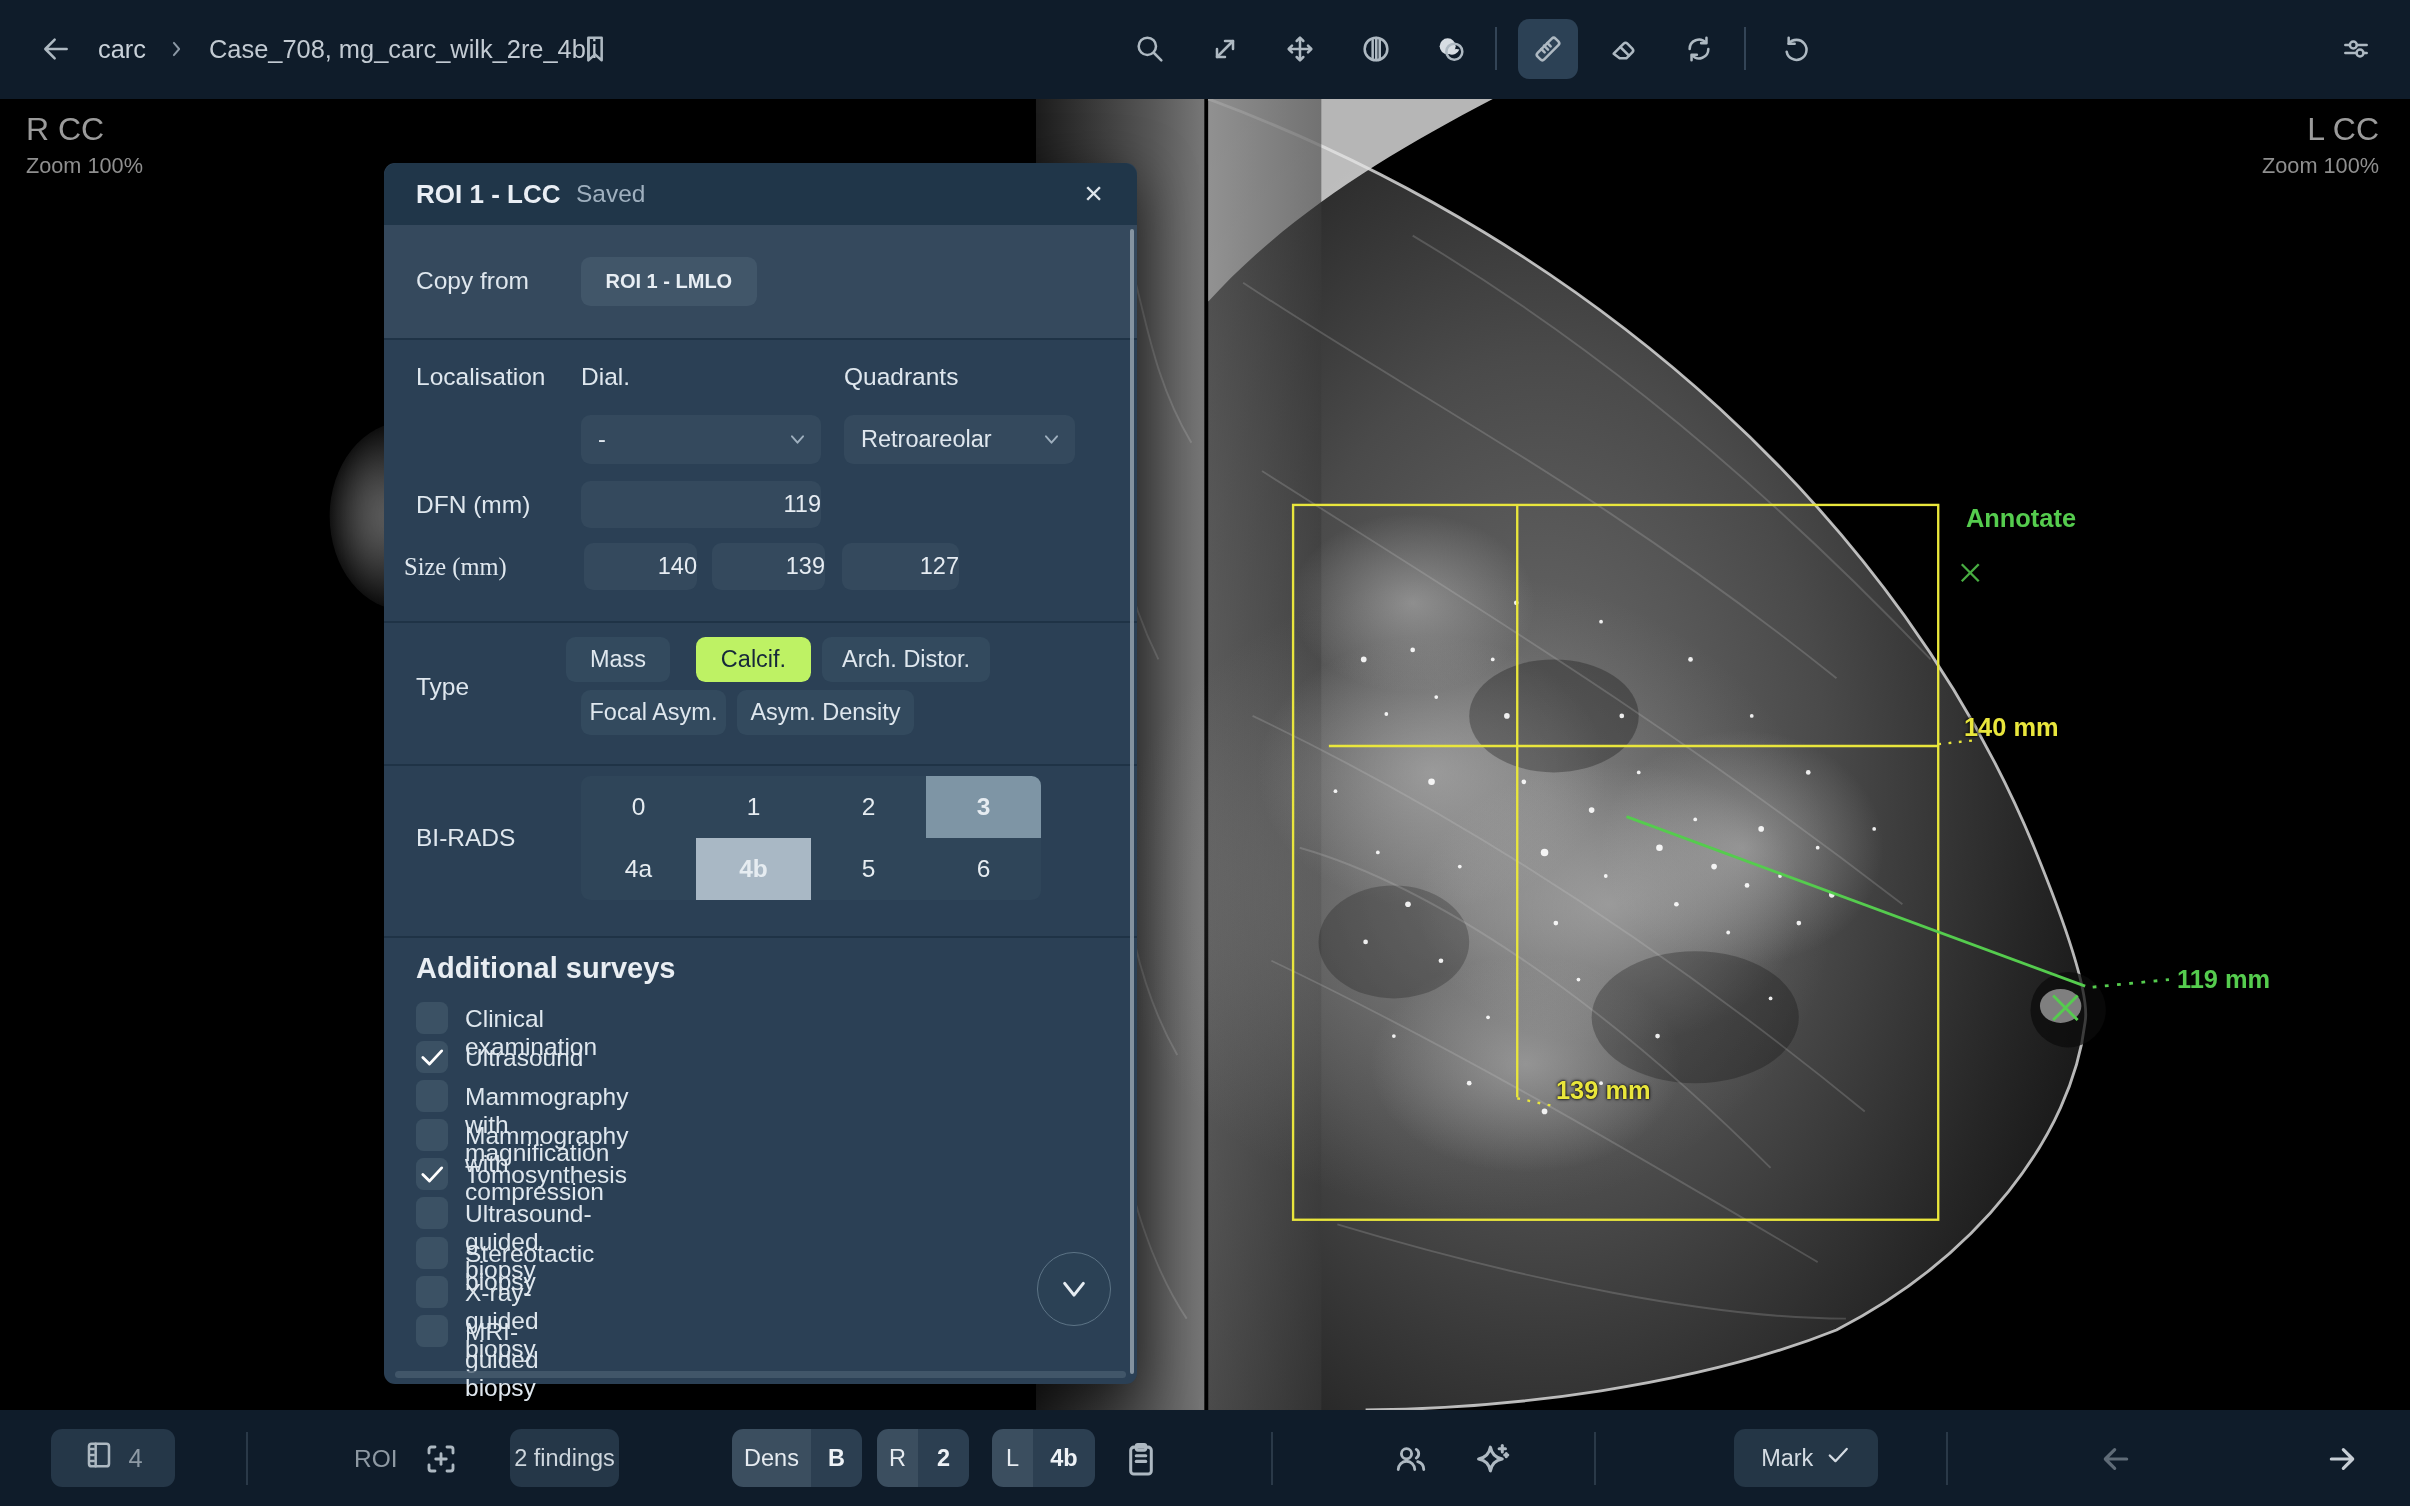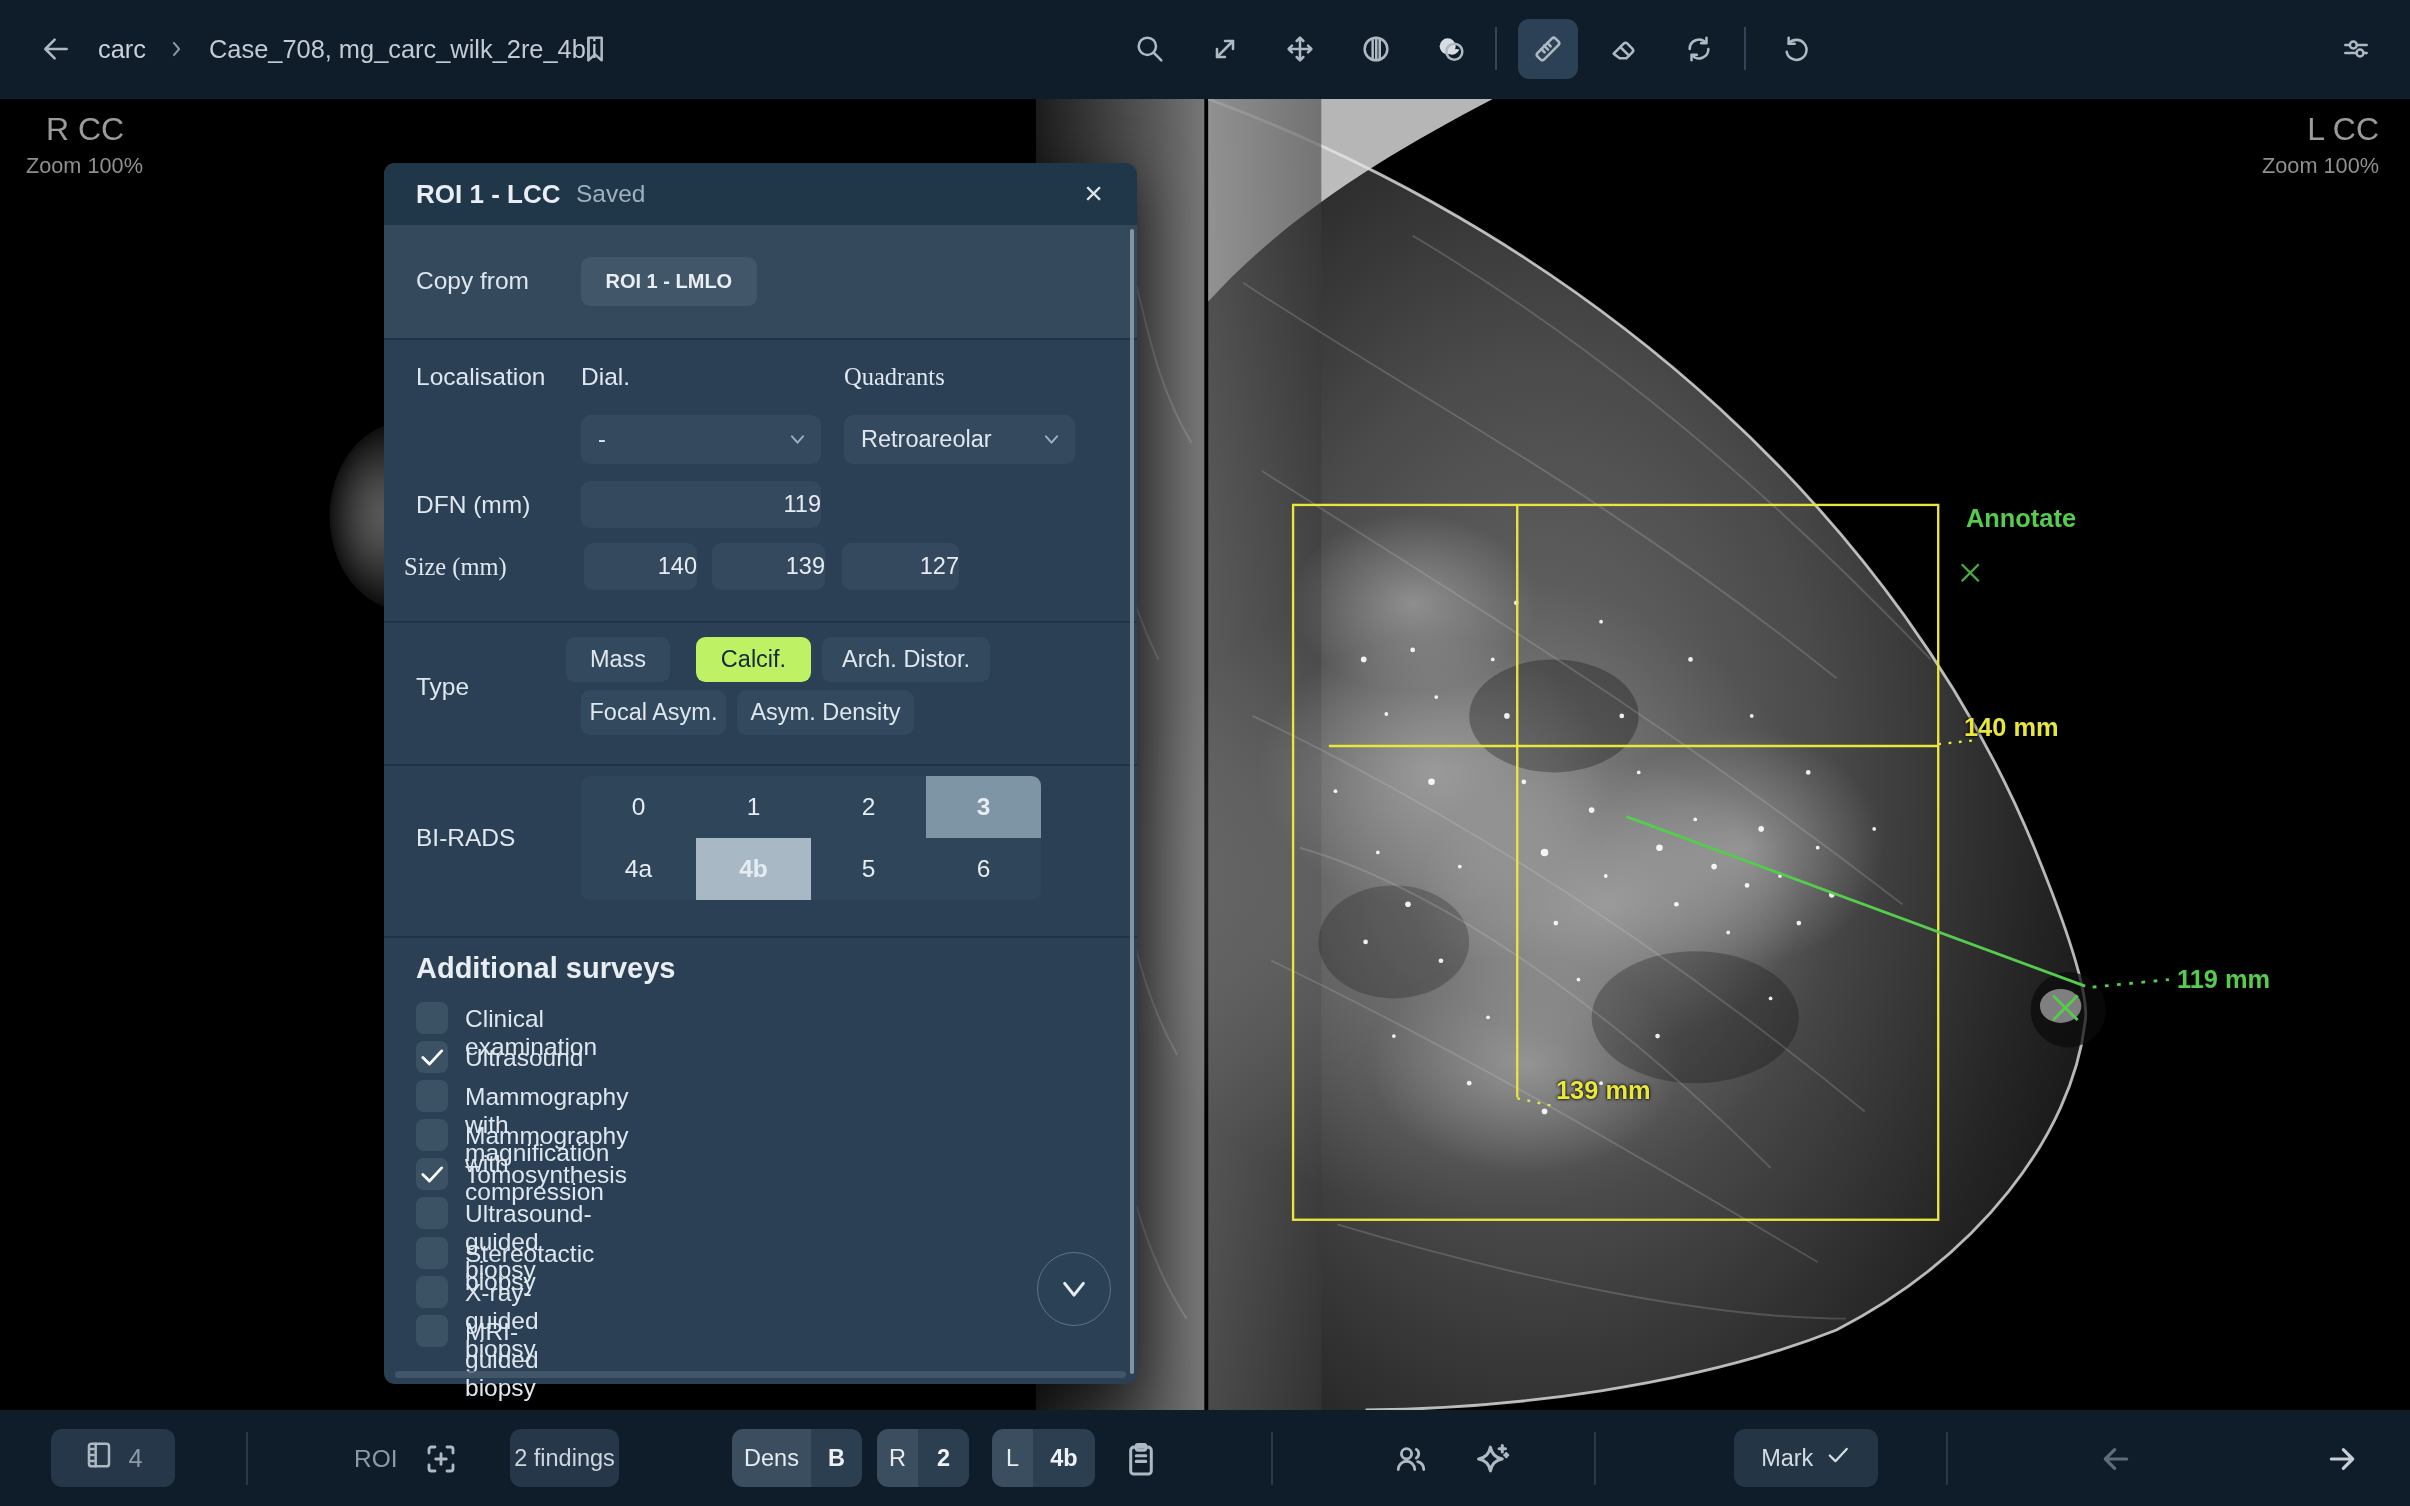--- a/index.html
+++ b/index.html
@@ -206,21 +206,21 @@
           <line x1="2206" y1="1057" x2="2180" y2="1083"></line>
       </g>
       <g stroke-width="2.5" opacity=".85">
         <line x1="2083" y1="599" x2="2101" y2="617"></line>
           <line x1="2101" y1="599" x2="2083" y2="617"></line>
       </g>
     </g>
   </svg>
 
   
-  <div class="abs corner c-big" style="left:26px;top:12.2px;margin-left:20px;">R CC</div>
+  <div class="abs corner c-big" style="left:26px;top:12.2px;">R CC</div>
   <div class="abs corner c-small" style="left:26px;top:54px;">Zoom 100%</div>
   <div class="abs corner c-big" style="right:32px;top:12.2px;text-align:right;">L CC</div>
   <div class="abs corner c-small" style="right:32px;top:54px;text-align:right;">Zoom 100%</div>
 
   <div class="abs meas green" style="left:1966px;top:405px;">Annotate</div>
   <div class="abs meas yellow" style="left:1964px;top:614px;">140 mm</div>
   <div class="abs meas yellow" style="left:1556px;top:977px;">139 mm</div>
   <div class="abs meas green" style="left:2177px;top:866px;">119 mm</div>
 </div>
 
@@ -329,21 +329,21 @@
   </div>
 
   <div class="sec-copy abs">
     <div class="abs lbl" style="left:32px;top:42px;">Copy from</div>
     <div class="abs pill" style="left:197px;top:32px;">ROI 1 - LMLO</div>
   </div>
   <div class="divider abs" style="top:175px;"></div>
 
   <div class="abs lbl" style="left:32px;top:200px;">Localisation</div>
   <div class="abs lbl" style="left:197px;top:200px;">Dial.</div>
-  <div class="abs lbl" style="left:460px;top:200px;font-family:Liberation Serif, serif;">Quadrants</div>
+  <div class="abs lbl" style="left:460px;top:200px;">Quadrants</div>
   <div class="abs dd" style="left:197px;top:252px;width:240px;">
     <div class="abs val">-</div>
     <svg viewBox="0 0 24 24">
         <polyline points="5,8 12,16 19,8"></polyline>
       </svg>
   </div>
   <div class="abs dd" style="left:460px;top:252px;width:231px;">
     <div class="abs val">Retroareolar</div>
     <svg viewBox="0 0 24 24">
         <polyline points="5,8 12,16 19,8"></polyline>

